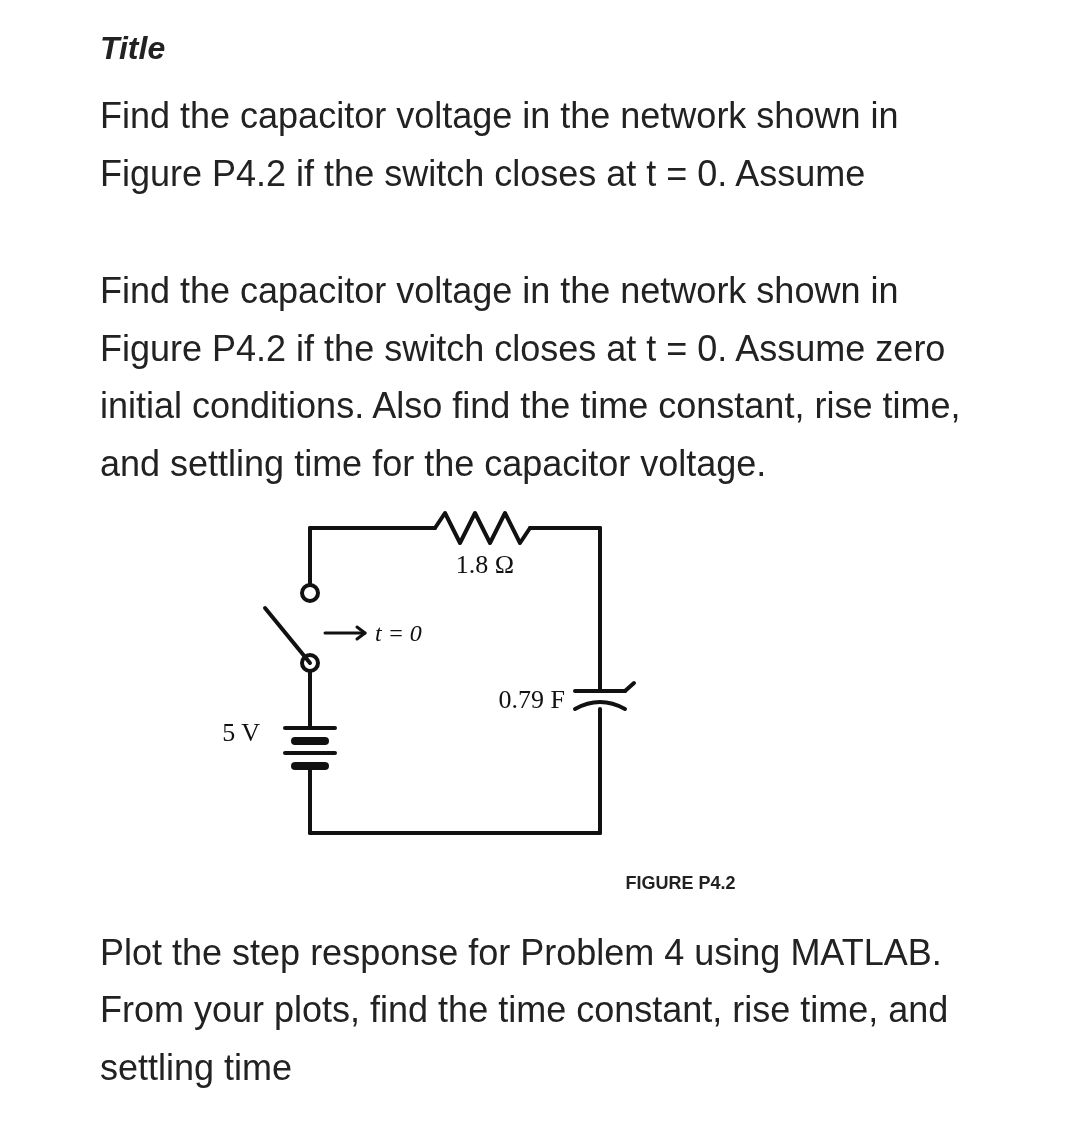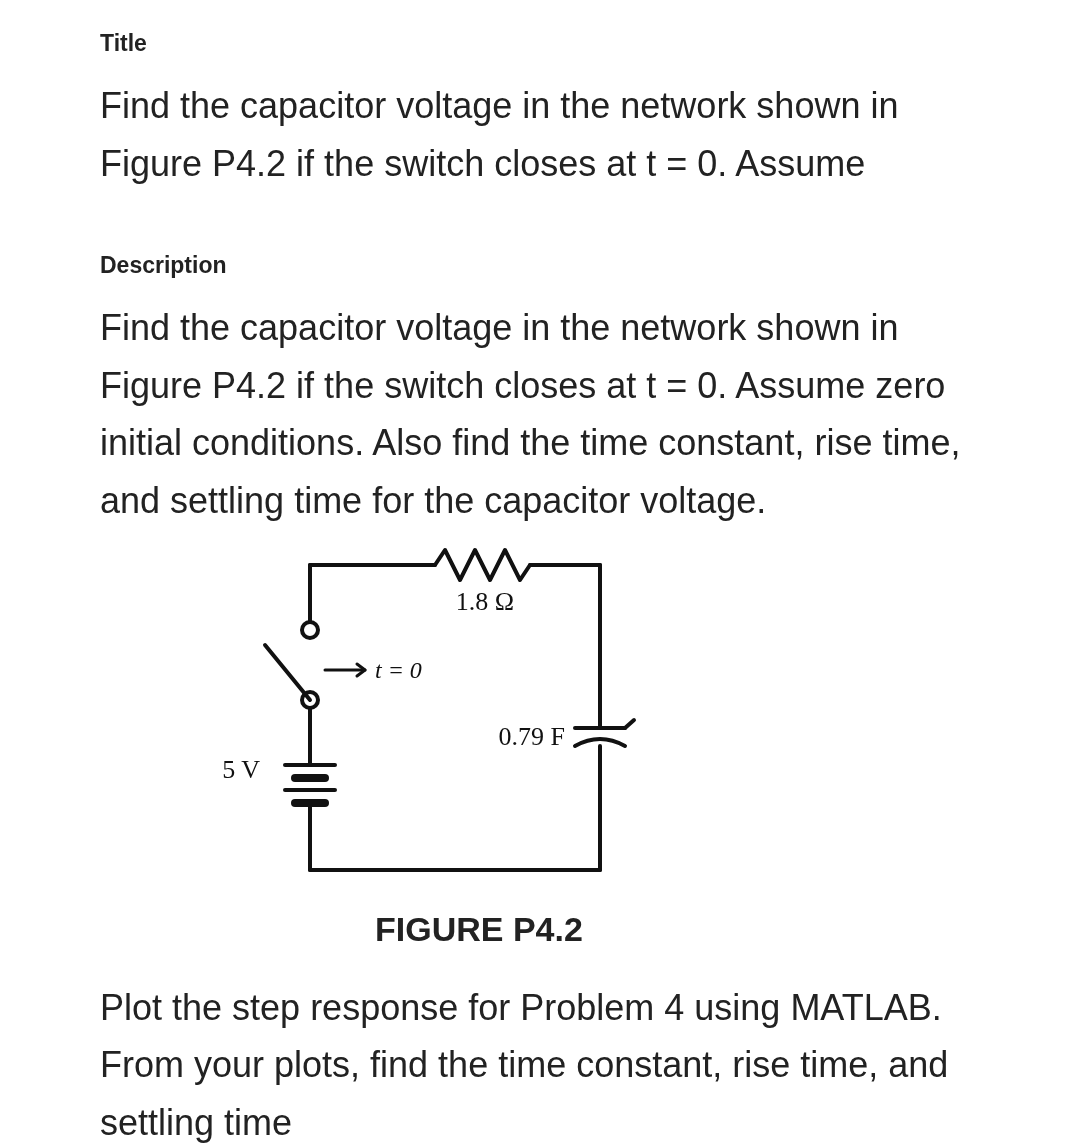--- a/index.html
+++ b/index.html
@@ -9,50 +9,51 @@
     font-family: -apple-system, "Segoe UI", "Helvetica Neue", Arial, sans-serif;
     color: #222;
   }
   .page {
     width: 1076px;
     box-sizing: border-box;
     padding: 30px 90px 60px 100px;
   }
   .h {
     font-weight: 700;
-    font-size: 23px;
+    font-size: 32px;
     margin-bottom: 20px;
+    font-style: italic;
   }
   .p {
     font-size: 36px;
     font-weight: 400;
     line-height: 1.6;
     margin-bottom: 60px;
   }
   .p:last-child { margin-bottom: 11px; }
   .figwrap {
     margin: 10px 0 30px 60px;
   }
   svg { display: block; }
   .figcap {
     font-weight: 700;
-    font-size: 34px;
+    font-size: 18px;
     margin-left: 215px;
     margin-top: 10px;
+    text-align: center;
   }
 </style>
 </head>
 <body>
 
 <div class="page">
 
   <div class="h">Title</div>
   <div class="p">Find the capacitor voltage in the network shown in Figure P4.2 if the switch closes at t = 0. Assume</div>
 
-  <div class="h">Description</div>
   <div class="p" style="margin-bottom:10px">Find the capacitor voltage in the network shown in Figure P4.2 if the switch closes at t = 0. Assume zero initial conditions. Also find the time constant, rise time, and settling time for the capacitor voltage.</div>
 
   <div class="figwrap">
     <svg width="520" height="360" viewBox="0 0 520 360">
       <g stroke="#111" stroke-width="4" fill="none" stroke-linecap="round" stroke-linejoin="round">
 
         <path d="M150 25 L275 25"></path>
 
         <path d="M275 25
                  L285 10

